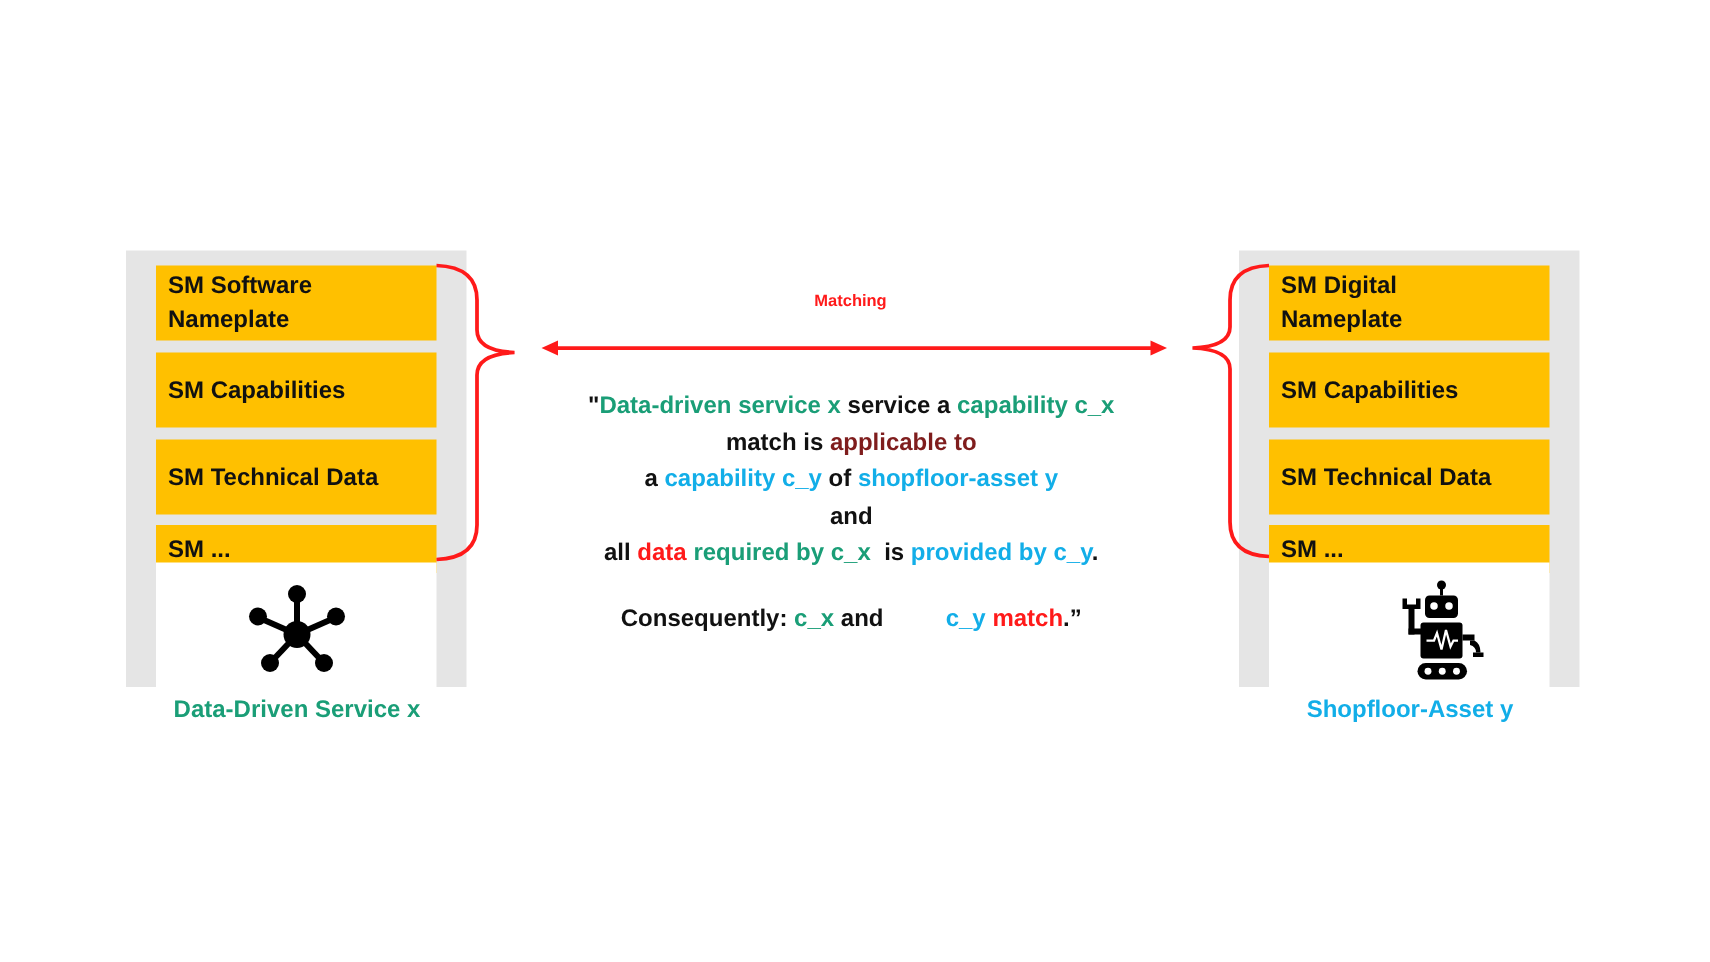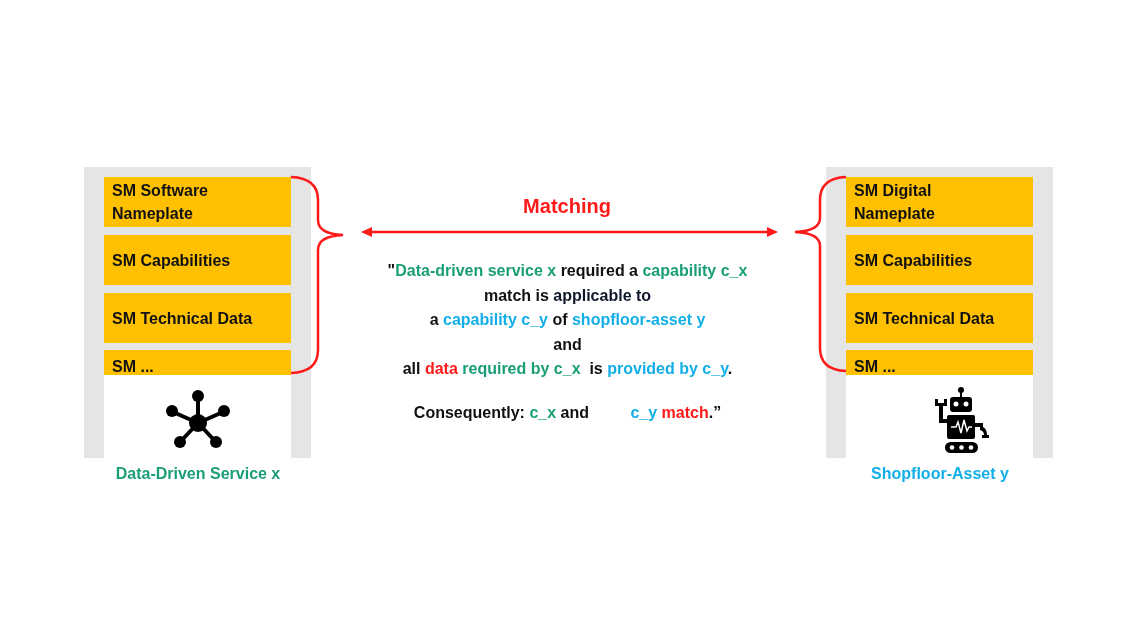--- a/index.html
+++ b/index.html
@@ -14,21 +14,21 @@
             padding-left:8px; display:flex; align-items:center; line-height:23px; }
   .sm-box.b1 { top:10px; height:50px; }
   .sm-box.b2 { top:68px; height:50px; }
   .sm-box.b3 { top:126px; height:50px; }
   .sm-box.b4 { top:183px; height:32px; }
   .panel-label { position:absolute; top:465px; font-weight:bold; font-size:16px; width:260px; text-align:center; }
   .panel-label.left { left:68px; }
   .panel-label.right { left:810px; }
   svg.overlay { position:absolute; left:0; top:0; }
   .matching-label { position:absolute; left:467px; top:195px; width:200px; text-align:center;
-                    font-weight:bold; font-size:20px; }
+                    font-weight:bold; font-size:11px; }
   .statement { position:absolute; left:340px; top:259px; width:455px; text-align:center;
                font-weight:bold; font-size:16px; line-height:24.5px; color:#111; }
   .statement .line { display:block; white-space:pre; }
   .statement .gap { height:19px; }
 </style>
 </head>
 <body>
 
 <div class="panel left">
   <div class="sm-box b1">
@@ -118,20 +118,20 @@
   <g>
     <line x1="368" y1="232" x2="771" y2="232" stroke="#FF1A1A" stroke-width="2.5"></line>
     <polygon points="361,232 372,227 372,237" fill="#FF1A1A"></polygon>
     <polygon points="778,232 767,227 767,237" fill="#FF1A1A"></polygon>
   </g>
 </svg>
 
 <div class="matching-label" style="color:#FF1A1A;">Matching</div>
 
 <div class="statement" id="statement">
-    <span class="line"><span style="color: rgb(17, 17, 17);">"</span><span style="color: rgb(26, 158, 119);">Data-driven service x</span><span style="color: rgb(17, 17, 17);"> required a </span><span style="color: rgb(26, 158, 119);">capability c_x</span></span>
-    <span class="line"><span style="color: rgb(17, 17, 17);">match is </span><span style="color: #0f172a;">applicable to</span></span>
+    <span class="line"><span style="color: rgb(17, 17, 17);">"</span><span style="color: rgb(26, 158, 119);">Data-driven service x</span><span style="color: rgb(17, 17, 17);"> service a </span><span style="color: rgb(26, 158, 119);">capability c_x</span></span>
+    <span class="line"><span style="color: rgb(17, 17, 17);">match is </span><span style="color: #7f1d1d;">applicable to</span></span>
     <span class="line"><span style="color: rgb(17, 17, 17);">a </span><span style="color: rgb(18, 174, 232);">capability c_y</span><span style="color: rgb(17, 17, 17); text-align: right;"> of </span><span style="color: rgb(18, 174, 232);">shopfloor-asset y</span></span>
     <span class="line"><span style="color: rgb(17, 17, 17);">and</span></span>
     <span class="line"><span style="color: rgb(17, 17, 17);">all </span><span style="color: rgb(255, 26, 26);">data</span><span style="color: rgb(26, 158, 119);"> required by c_x</span><span style="color: rgb(17, 17, 17);">  is </span><span style="color: rgb(18, 174, 232);">provided by c_y</span><span style="color: rgb(17, 17, 17);">.</span></span>
     <span class="line gap"></span>
     <span class="line"><span style="color: rgb(17, 17, 17);">Consequently: </span><span style="color: rgb(26, 158, 119);">c_x</span><span style="color: rgb(17, 17, 17);"> and </span><span style="color: rgb(18, 174, 232); margin-left: 37px;">c_y</span><span style="color: rgb(255, 26, 26);"> match</span><span style="color: rgb(17, 17, 17);">.”</span></span>
   </div>
 
 </body></html>

